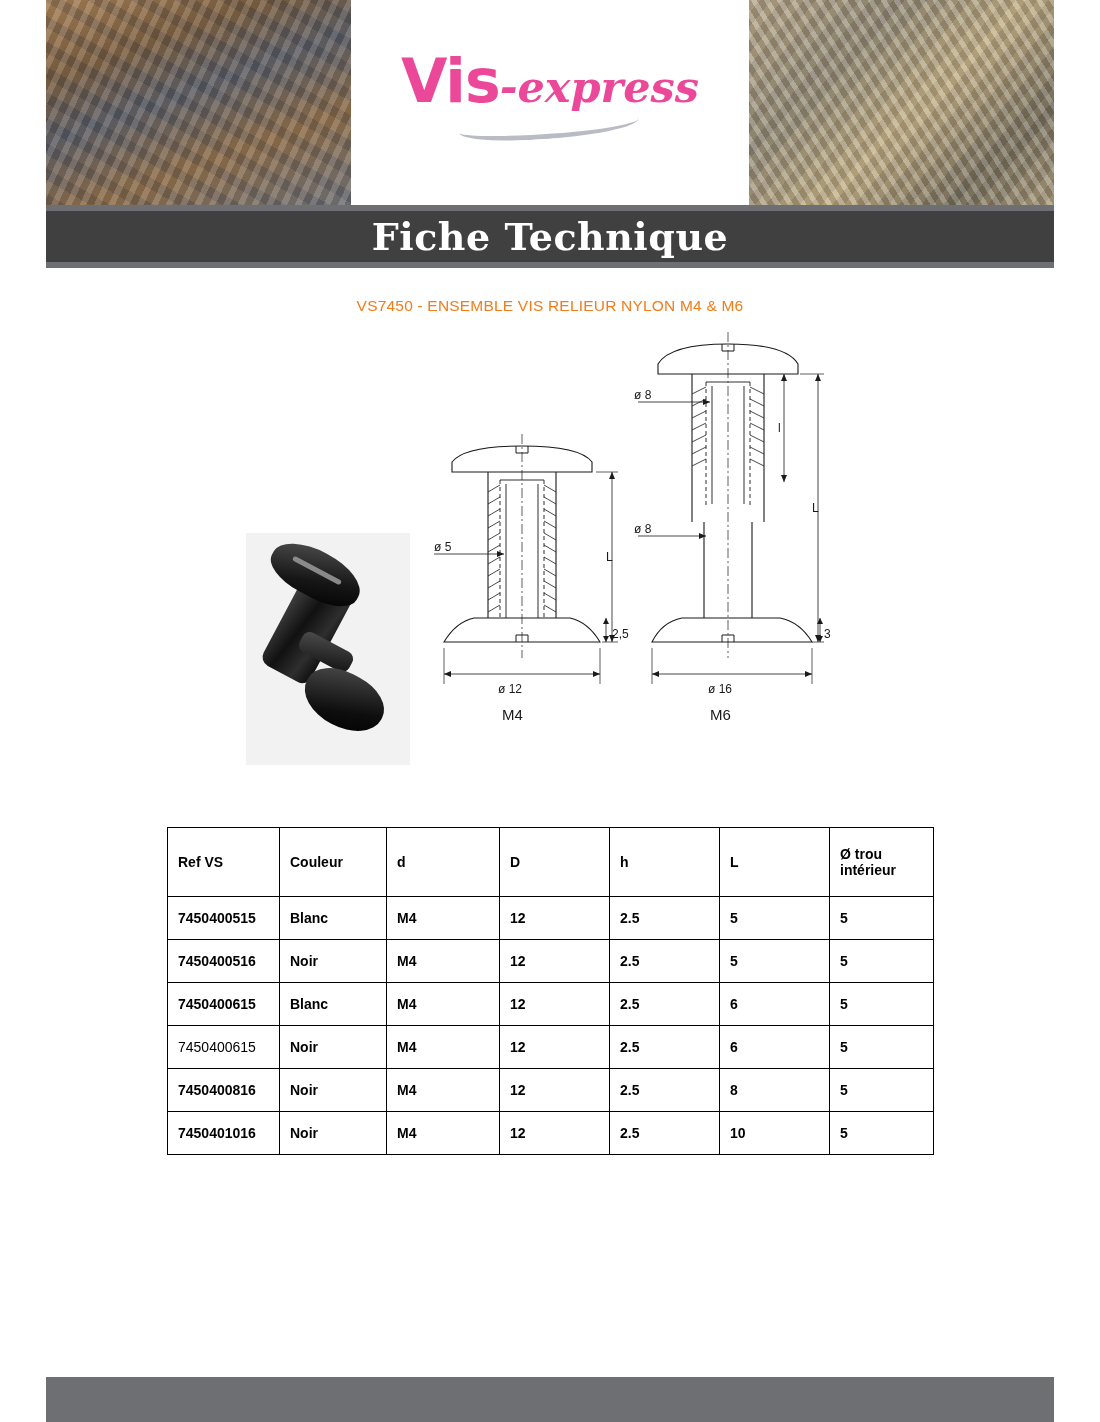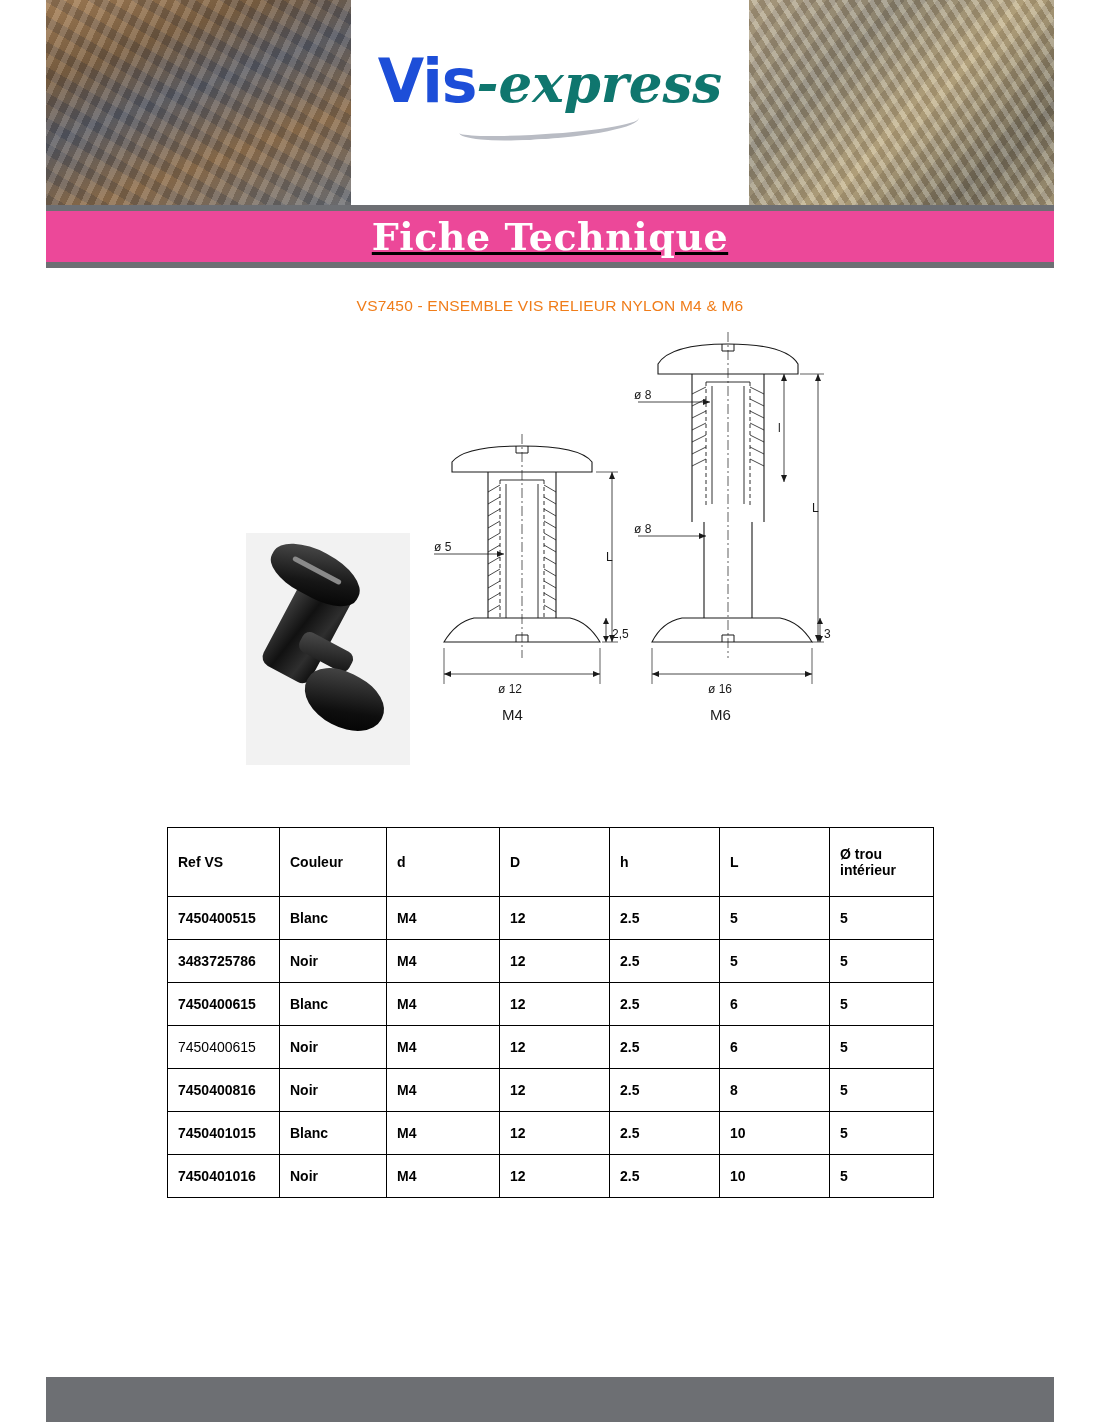--- a/index.html
+++ b/index.html
@@ -70,29 +70,29 @@
     left: 0;
     top: 46px;
     width: 398px;
     text-align: center;
     white-space: nowrap;
   }
   .logo-vis {
     font-family: "DejaVu Sans", sans-serif;
     font-size: 60px;
     font-weight: bold;
-    color: #1d4ed8;
+    color: #ec4899;
     letter-spacing: -1px;
   }
   .logo-express {
     font-family: "DejaVu Serif", serif;
     font-style: italic;
-    font-size: 53px;
-    font-weight: bold;
-    color: #0f766e;
+    font-size: 43px;
+    font-weight: bold;
+    color: #ec4899;
   }
   .logo-swoosh {
     position: absolute;
     left: 108px;
     top: 112px;
     width: 180px;
     height: 22px;
     border-bottom: 5px solid #b9bcc4;
     border-radius: 0 0 60% 40%;
     transform: rotate(-3deg);
@@ -106,25 +106,24 @@
     width: 1008px;
     height: 63px;
     background: #6d6f73;
   }
   .title-bar {
     position: absolute;
     left: 0;
     top: 6px;
     width: 1008px;
     height: 51px;
-    background: #ec4899;
+    background: #404040;
     display: flex;
     align-items: center;
     justify-content: center;
-    text-decoration: underline;
   }
   .title-bar span {
     font-family: "DejaVu Serif", serif;
     font-weight: bold;
     font-size: 38px;
     color: #ffffff;
     letter-spacing: .5px;
   }
 
   
@@ -432,21 +431,21 @@
       <tr>
         <td class="cell-ref">7450400515</td>
         <td class="cell-val">Blanc</td>
         <td class="cell-val">M4</td>
         <td class="cell-val">12</td>
         <td class="cell-val">2.5</td>
         <td class="cell-val">5</td>
         <td class="cell-val">5</td>
       </tr>
       <tr>
-        <td class="cell-ref">3483725786</td>
+        <td class="cell-ref">7450400516</td>
         <td class="cell-val">Noir</td>
         <td class="cell-val">M4</td>
         <td class="cell-val">12</td>
         <td class="cell-val">2.5</td>
         <td class="cell-val">5</td>
         <td class="cell-val">5</td>
       </tr>
       <tr>
         <td class="cell-ref">7450400615</td>
         <td class="cell-val">Blanc</td>
@@ -465,29 +464,20 @@
         <td class="cell-val">6</td>
         <td class="cell-val">5</td>
       </tr>
       <tr>
         <td class="cell-ref">7450400816</td>
         <td class="cell-val">Noir</td>
         <td class="cell-val">M4</td>
         <td class="cell-val">12</td>
         <td class="cell-val">2.5</td>
         <td class="cell-val">8</td>
-        <td class="cell-val">5</td>
-      </tr>
-      <tr>
-        <td class="cell-ref">7450401015</td>
-        <td class="cell-val">Blanc</td>
-        <td class="cell-val">M4</td>
-        <td class="cell-val">12</td>
-        <td class="cell-val">2.5</td>
-        <td class="cell-val">10</td>
         <td class="cell-val">5</td>
       </tr>
       <tr>
         <td class="cell-ref">7450401016</td>
         <td class="cell-val">Noir</td>
         <td class="cell-val">M4</td>
         <td class="cell-val">12</td>
         <td class="cell-val">2.5</td>
         <td class="cell-val">10</td>
         <td class="cell-val">5</td>

